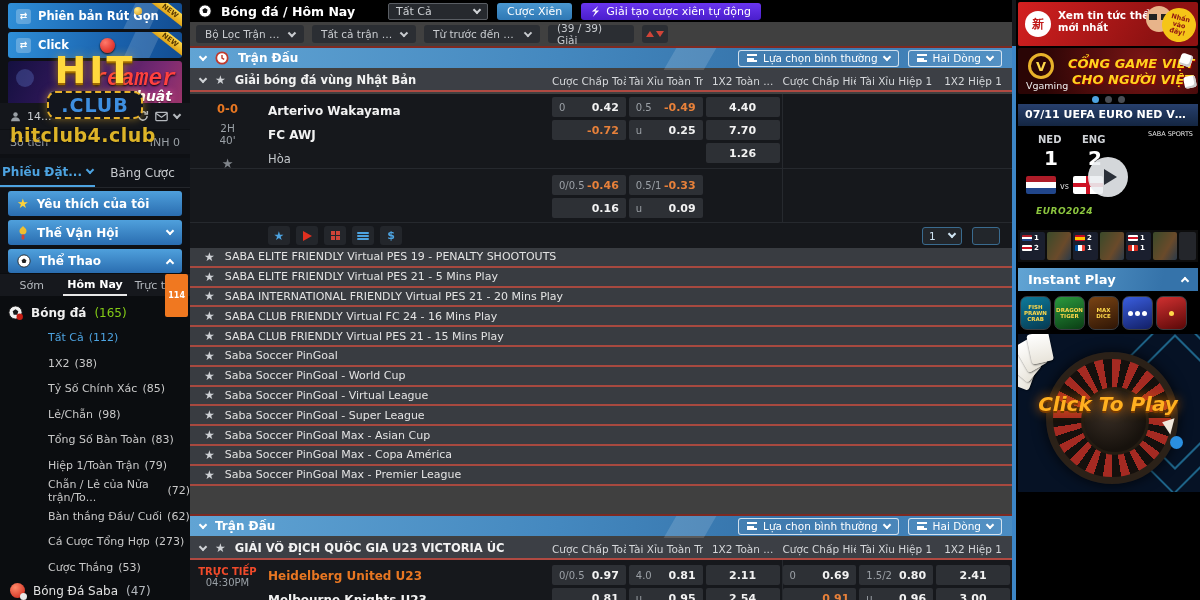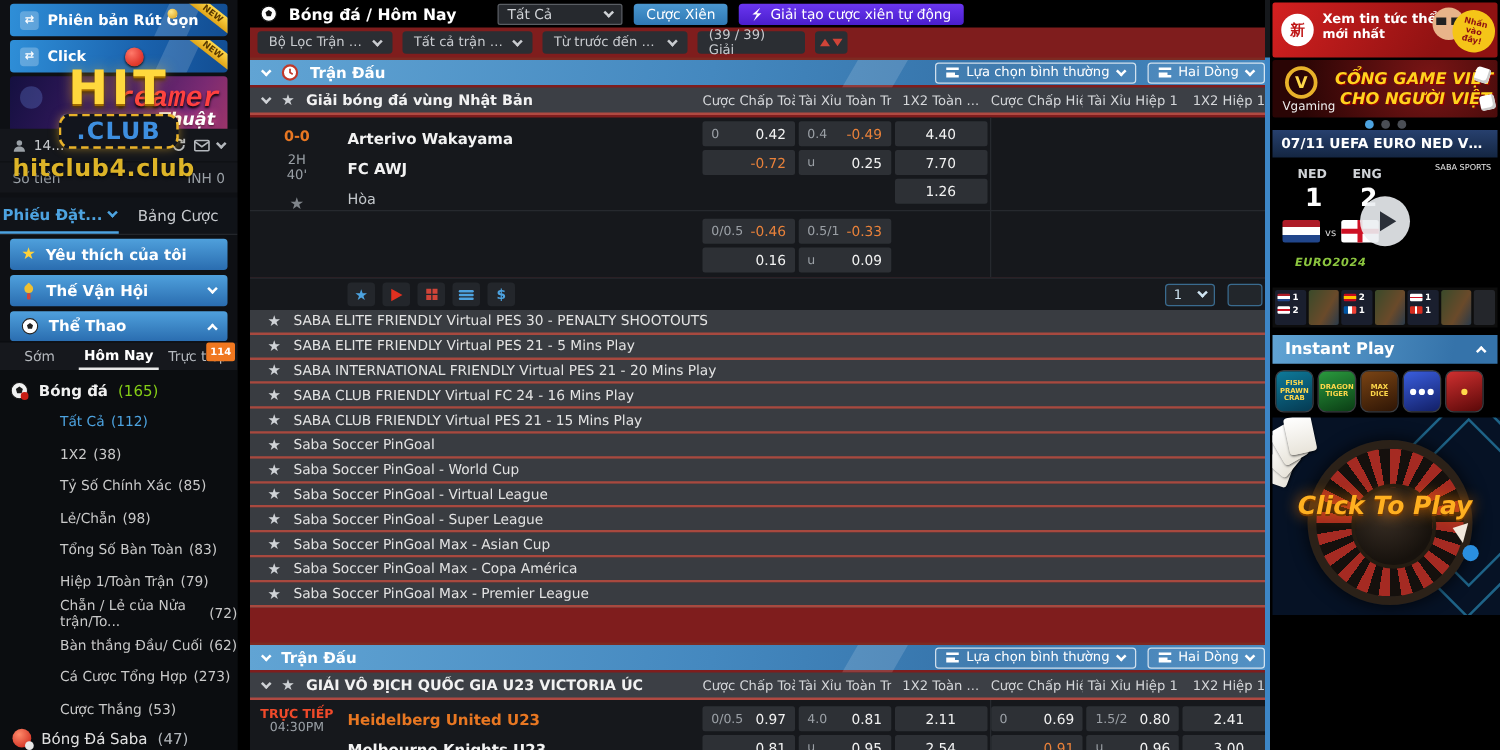--- a/index.html
+++ b/index.html
@@ -50,31 +50,31 @@
   .nav-btn{position:absolute;left:8px;width:174px;height:25px;border-radius:3px;
      background:linear-gradient(180deg,#4fa0dc,#2a6db0);display:flex;align-items:center;gap:8px;padding:0 9px;
      color:#fff;font-size:12px;font-weight:bold;}
   .nav-btn .grow{flex:1;}
   .star-gold{color:#ffd23a;font-size:13px;line-height:13px;}
   .sport-panel{position:absolute;left:0;top:273px;width:190px;height:327px;background:#0b0d10;}
   .sport-tabs{position:absolute;left:0;top:1px;width:190px;height:22px;display:flex;background:#16181d;}
   .sport-tab{flex:1;display:flex;align-items:center;justify-content:center;color:#b4b8bd;font-size:11px;position:relative;}
   .sport-tab.active{color:#fff;font-weight:bold;border-bottom:2px solid #e8e8e8;}
   .badge{position:absolute;right:2px;top:0px;background:#f07820;color:#fff;font-size:8px;font-weight:bold;
-     padding:2px 3px;border-radius:2px;line-height:11px;}
+     padding:16px 3px;border-radius:2px;line-height:11px;}
   .sport-row{position:absolute;left:8px;top:32px;display:flex;align-items:center;gap:8px;color:#f0f0f0;font-size:12px;font-weight:bold;}
   .menu{position:absolute;left:0;top:52px;width:190px;}
   .menu-item{height:25.5px;display:flex;align-items:center;padding-left:48px;font-size:11px;color:#c9c9c9;gap:5px;}
   .menu-item.active{color:#4da3e0;}
   .saba-row{position:absolute;left:10px;top:310px;display:flex;align-items:center;gap:8px;color:#e0e0e0;font-size:12px;}
   .saba-ic{width:15px;height:15px;border-radius:50%;background:radial-gradient(circle at 35% 30%,#ff8a6a,#c81e14);position:relative;}
   .saba-ic::after{content:"";position:absolute;right:-2px;bottom:-2px;width:7px;height:7px;border-radius:50%;background:#e8e8e8;}
 
   
-  .main{position:absolute;left:200px;top:0;width:822px;height:600px;background:#7f1d1d;overflow:hidden;}
+  .main{position:absolute;left:190px;top:0;width:822px;height:600px;background:#404040;overflow:hidden;}
   .topbar{position:absolute;left:0;top:0;width:822px;height:22px;background:#000;display:flex;align-items:center;gap:9px;padding:0 8px;}
   .topbar .title{color:#fff;font-size:12.5px;font-weight:bold;}
   .tb-select{width:100px;height:17px;background:#26292e;border:1px solid #5a5e64;border-radius:2px;color:#cfd2d6;
      font-size:11px;display:flex;align-items:center;justify-content:space-between;padding:0 7px;}
   .btn-parlay{height:17px;background:linear-gradient(180deg,#4a97d0,#2f78b4);border-radius:3px;color:#fff;font-size:11px;
      display:flex;align-items:center;gap:6px;padding:0 10px;}
   .btn-purple{height:17px;background:linear-gradient(180deg,#6a36f0,#4a1ecc);border-radius:3px;color:#fff;font-size:11px;
      display:flex;align-items:center;gap:6px;padding:0 10px;}
   .filter-row{position:absolute;left:0;top:24px;width:822px;height:20px;display:flex;align-items:center;gap:8px;padding:0 6px;}
   .f-btn{height:18px;background:#2b2e33;border-radius:3px;color:#c9ccd0;font-size:10.5px;display:flex;align-items:center;gap:7px;padding:0 9px;}
@@ -109,21 +109,21 @@
   .team{color:#f2f2f2;font-size:12px;font-weight:bold;}
   .team.hot{color:#e87722;}
   .draw{color:#c3c7cb;font-size:11.5px;}
   .live-lab{color:#f04a2a;font-size:10px;font-weight:bold;}
   .time-lab{color:#9aa0a6;font-size:10px;}
   .odds-grid{position:absolute;width:458px;display:grid;grid-template-columns:repeat(6,1fr);grid-auto-rows:20px;gap:3px;}
   .ocell{background:#2d3035;border-radius:2px;display:flex;align-items:center;justify-content:space-between;padding:0 7px;}
   .ocell.center{justify-content:center;}
   .ocell.empty{background:transparent;}
   .ol{color:#9ba0a6;font-size:10px;}
-  .ov{color:#f2f2f2;font-size:11px;font-weight:normal;text-align:center;}
+  .ov{color:#f2f2f2;font-size:11px;font-weight:bold;text-align:center;}
   .ov.hot{color:#e8813a;}
   .m-foot{position:absolute;left:0;width:822px;height:26px;background:#16181c;border-top:1px solid #26292e;
      display:flex;align-items:center;gap:6px;padding-left:78px;}
   .ic-btn{width:22px;height:19px;background:#23262b;border-radius:3px;display:flex;align-items:center;justify-content:center;}
   .play-tri{width:0;height:0;border-left:9px solid #e03020;border-top:5px solid transparent;border-bottom:5px solid transparent;}
   .grid-ic{display:grid;grid-template-columns:4px 4px;gap:1px;}
   .grid-ic span{width:4px;height:4px;background:#d04438;}
   .bars-ic span{display:block;width:12px;height:2px;background:#4da3e0;margin:1px 0;border-radius:1px;}
   .dollar{color:#4da3e0;font-size:11px;font-weight:bold;}
   .pager{position:absolute;right:50px;width:40px;height:18px;background:#22262b;border:1px solid #3a6b8f;border-radius:3px;
@@ -488,21 +488,21 @@
       <div class="draw" style="position:absolute;left:78px;top:58px">Hòa</div>
       <div class="vline" style="left:592px;top:0;height:128px"></div>
       <div class="hline" style="left:0;top:74px;width:822px"></div>
     </div>
     <div class="odds-grid" style="left:362px;top:97px" id="m1full">
         <div class="ocell">
           <span class="ol">0</span>
           <span class="ov">0.42</span>
         </div>
         <div class="ocell">
-          <span class="ol">0.4</span>
+          <span class="ol">0.5</span>
           <span class="ov hot">-0.49</span>
         </div>
         <div class="ocell center">
           <span class="ov">4.40</span>
         </div>
         <div class="ocell empty"></div>
         <div class="ocell empty"></div>
         <div class="ocell empty center"></div>
         <div class="ocell">
           <span class="ol"></span>
@@ -582,21 +582,21 @@
       <div class="pager">
         <span>1</span>
         <span class="chev down"></span>
       </div>
       <div class="next-btn"></div>
     </div>
 
     <div class="league-list" id="leagueList">
         <div class="lrow">
           <span class="star-gray">★</span>
-          <span class="name ellip">SABA ELITE FRIENDLY Virtual PES 30 - PENALTY SHOOTOUTS</span>
+          <span class="name ellip">SABA ELITE FRIENDLY Virtual PES 19 - PENALTY SHOOTOUTS</span>
         </div>
         <div class="lrow">
           <span class="star-gray">★</span>
           <span class="name ellip">SABA ELITE FRIENDLY Virtual PES 21 - 5 Mins Play</span>
         </div>
         <div class="lrow">
           <span class="star-gray">★</span>
           <span class="name ellip">SABA INTERNATIONAL FRIENDLY Virtual PES 21 - 20 Mins Play</span>
         </div>
         <div class="lrow">

